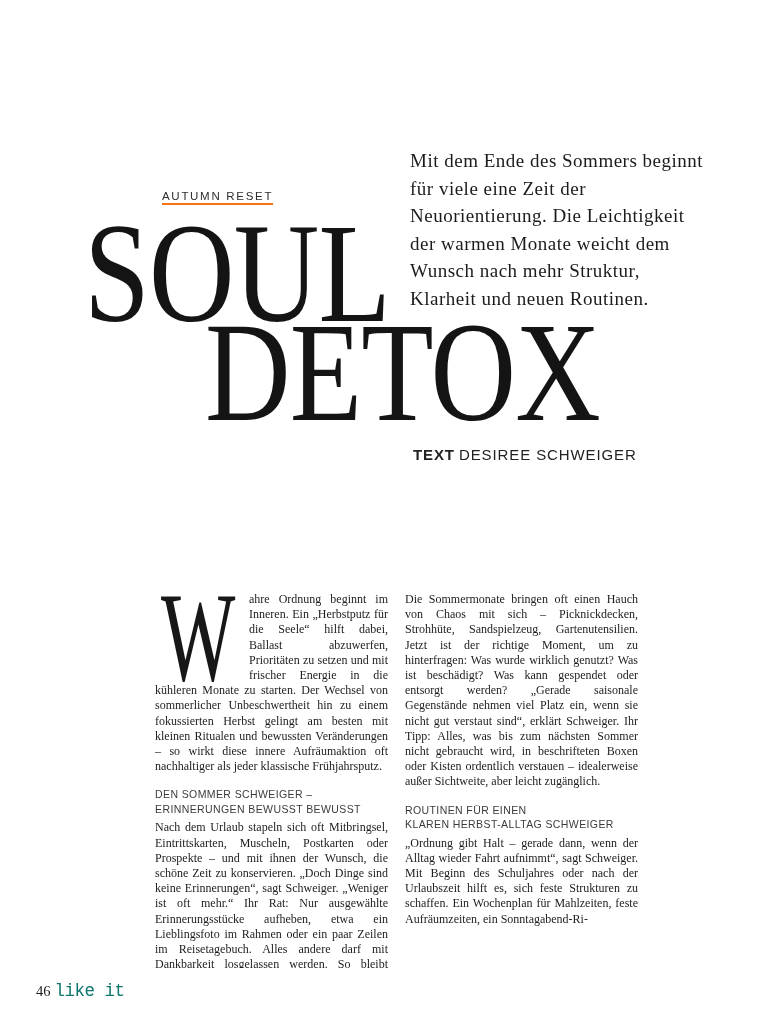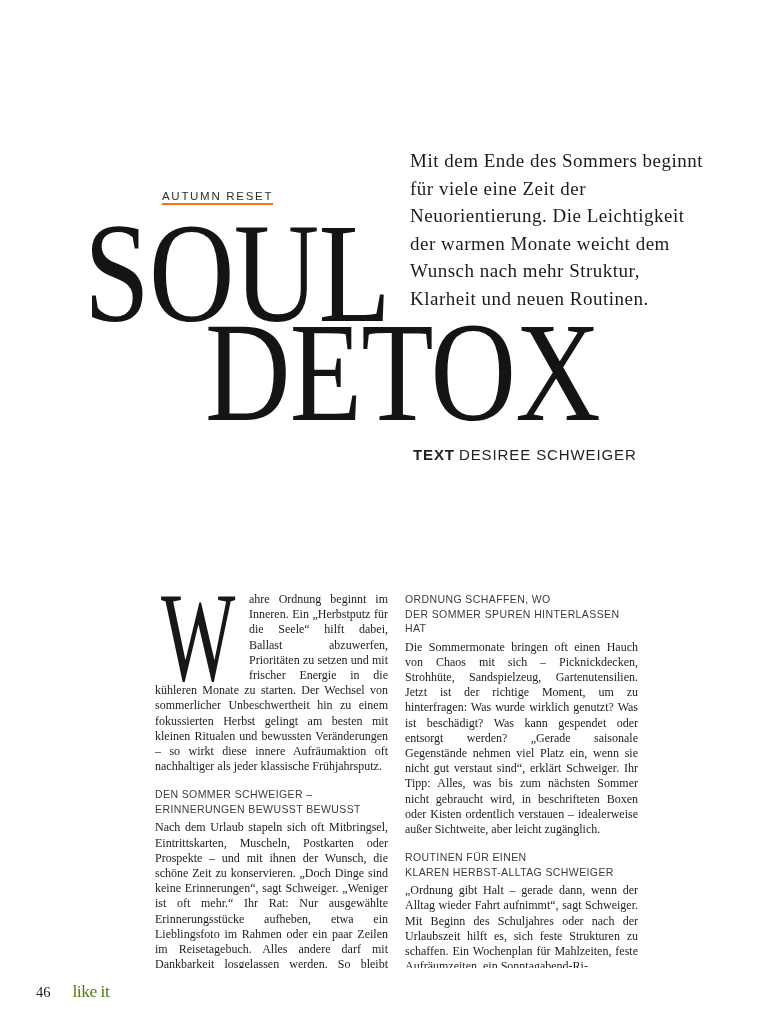--- a/index.html
+++ b/index.html
@@ -121,32 +121,32 @@
     transform-origin: 0 0;
   }
 
   
   .footer {
     position: absolute;
     left: 36px;
     top: 981px;
     display: flex;
     align-items: baseline;
-    gap: 22px;
+    gap: 4px;
   }
   .page-number {
     font-family: "Liberation Serif", serif;
     font-size: 14.5px;
     color: #1d1d1d;
   }
   .magazine-logo {
-    font-family: Liberation Serif, serif;
+    font-family: Liberation Mono, monospace;
     font-size: 17.5px;
     letter-spacing: -0.5px;
-    color: #4d7c0f;
+    color: #0f766e;
   }
 </style>
 </head>
 <body>
 
 <div class="page">
 
   <div class="kicker">AUTUMN RESET</div>
 
   <div class="intro">Mit dem Ende des Sommers beginnt für viele eine Zeit der Neuorientierung. Die Leichtigkeit der warmen Monate weicht dem Wunsch nach mehr Struktur, Klarheit und neuen Routinen.</div>
@@ -168,24 +168,20 @@
           </span><span>ahre Ordnung beginnt im Inneren. Ein „Herbstputz für die Seele“ hilft dabei, Ballast abzuwerfen, Prioritäten zu setzen und mit frischer Energie in die kühleren Monate zu starten. Der Wechsel von sommerlicher Unbeschwertheit hin zu einem fokussierten Herbst gelingt am besten mit kleinen Ritualen und bewussten Veränderungen – so wirkt diese innere Aufräumaktion oft nachhaltiger als jeder klassische Frühjahrsputz.</span>
       </p>
       <div class="subhead">
         <span>DEN SOMMER SCHWEIGER –</span>
         <span>ERINNERUNGEN BEWUSST BEWUSST</span>
       </div>
       <p class="body-par">Nach dem Urlaub stapeln sich oft Mitbringsel, Eintrittskarten, Muscheln, Postkarten oder Prospekte – und mit ihnen der Wunsch, die schöne Zeit zu konservieren. „Doch Dinge sind keine Erinnerungen“, sagt Schweiger. „Weniger ist oft mehr.“ Ihr Rat: Nur ausgewählte Erinnerungsstücke aufheben, etwa ein Lieblingsfoto im Rahmen oder ein paar Zeilen im Reisetagebuch. Alles andere darf mit Dankbarkeit losgelassen werden. So bleibt Raum für das, was vor einem liegt.</p>
     </div>
 
     <div class="col">
-      <div class="subhead first">
-        <span>ORDNUNG SCHAFFEN, WO</span>
-        <span>DER SOMMER SPUREN HINTERLASSEN HAT</span>
-      </div>
       <p class="body-par">Die Sommermonate bringen oft einen Hauch von Chaos mit sich – Picknickdecken, Strohhüte, Sandspielzeug, Gartenutensilien. Jetzt ist der richtige Moment, um zu hinterfragen: Was wurde wirklich genutzt? Was ist beschädigt? Was kann gespendet oder entsorgt werden? „Gerade saisonale Gegenstände nehmen viel Platz ein, wenn sie nicht gut verstaut sind“, erklärt Schweiger. Ihr Tipp: Alles, was bis zum nächsten Sommer nicht gebraucht wird, in beschrifteten Boxen oder Kisten ordentlich verstauen – idealerweise außer Sichtweite, aber leicht zugänglich.</p>
       <div class="subhead">
         <span>ROUTINEN FÜR EINEN</span>
         <span>KLAREN HERBST-ALLTAG SCHWEIGER</span>
       </div>
       <p class="body-par">„Ordnung gibt Halt – gerade dann, wenn der Alltag wieder Fahrt aufnimmt“, sagt Schweiger. Mit Beginn des Schuljahres oder nach der Urlaubszeit hilft es, sich feste Strukturen zu schaffen. Ein Wochenplan für Mahlzeiten, feste Aufräumzeiten, ein Sonntagabend-Ri-</p>
     </div>
 
   </div>
 

